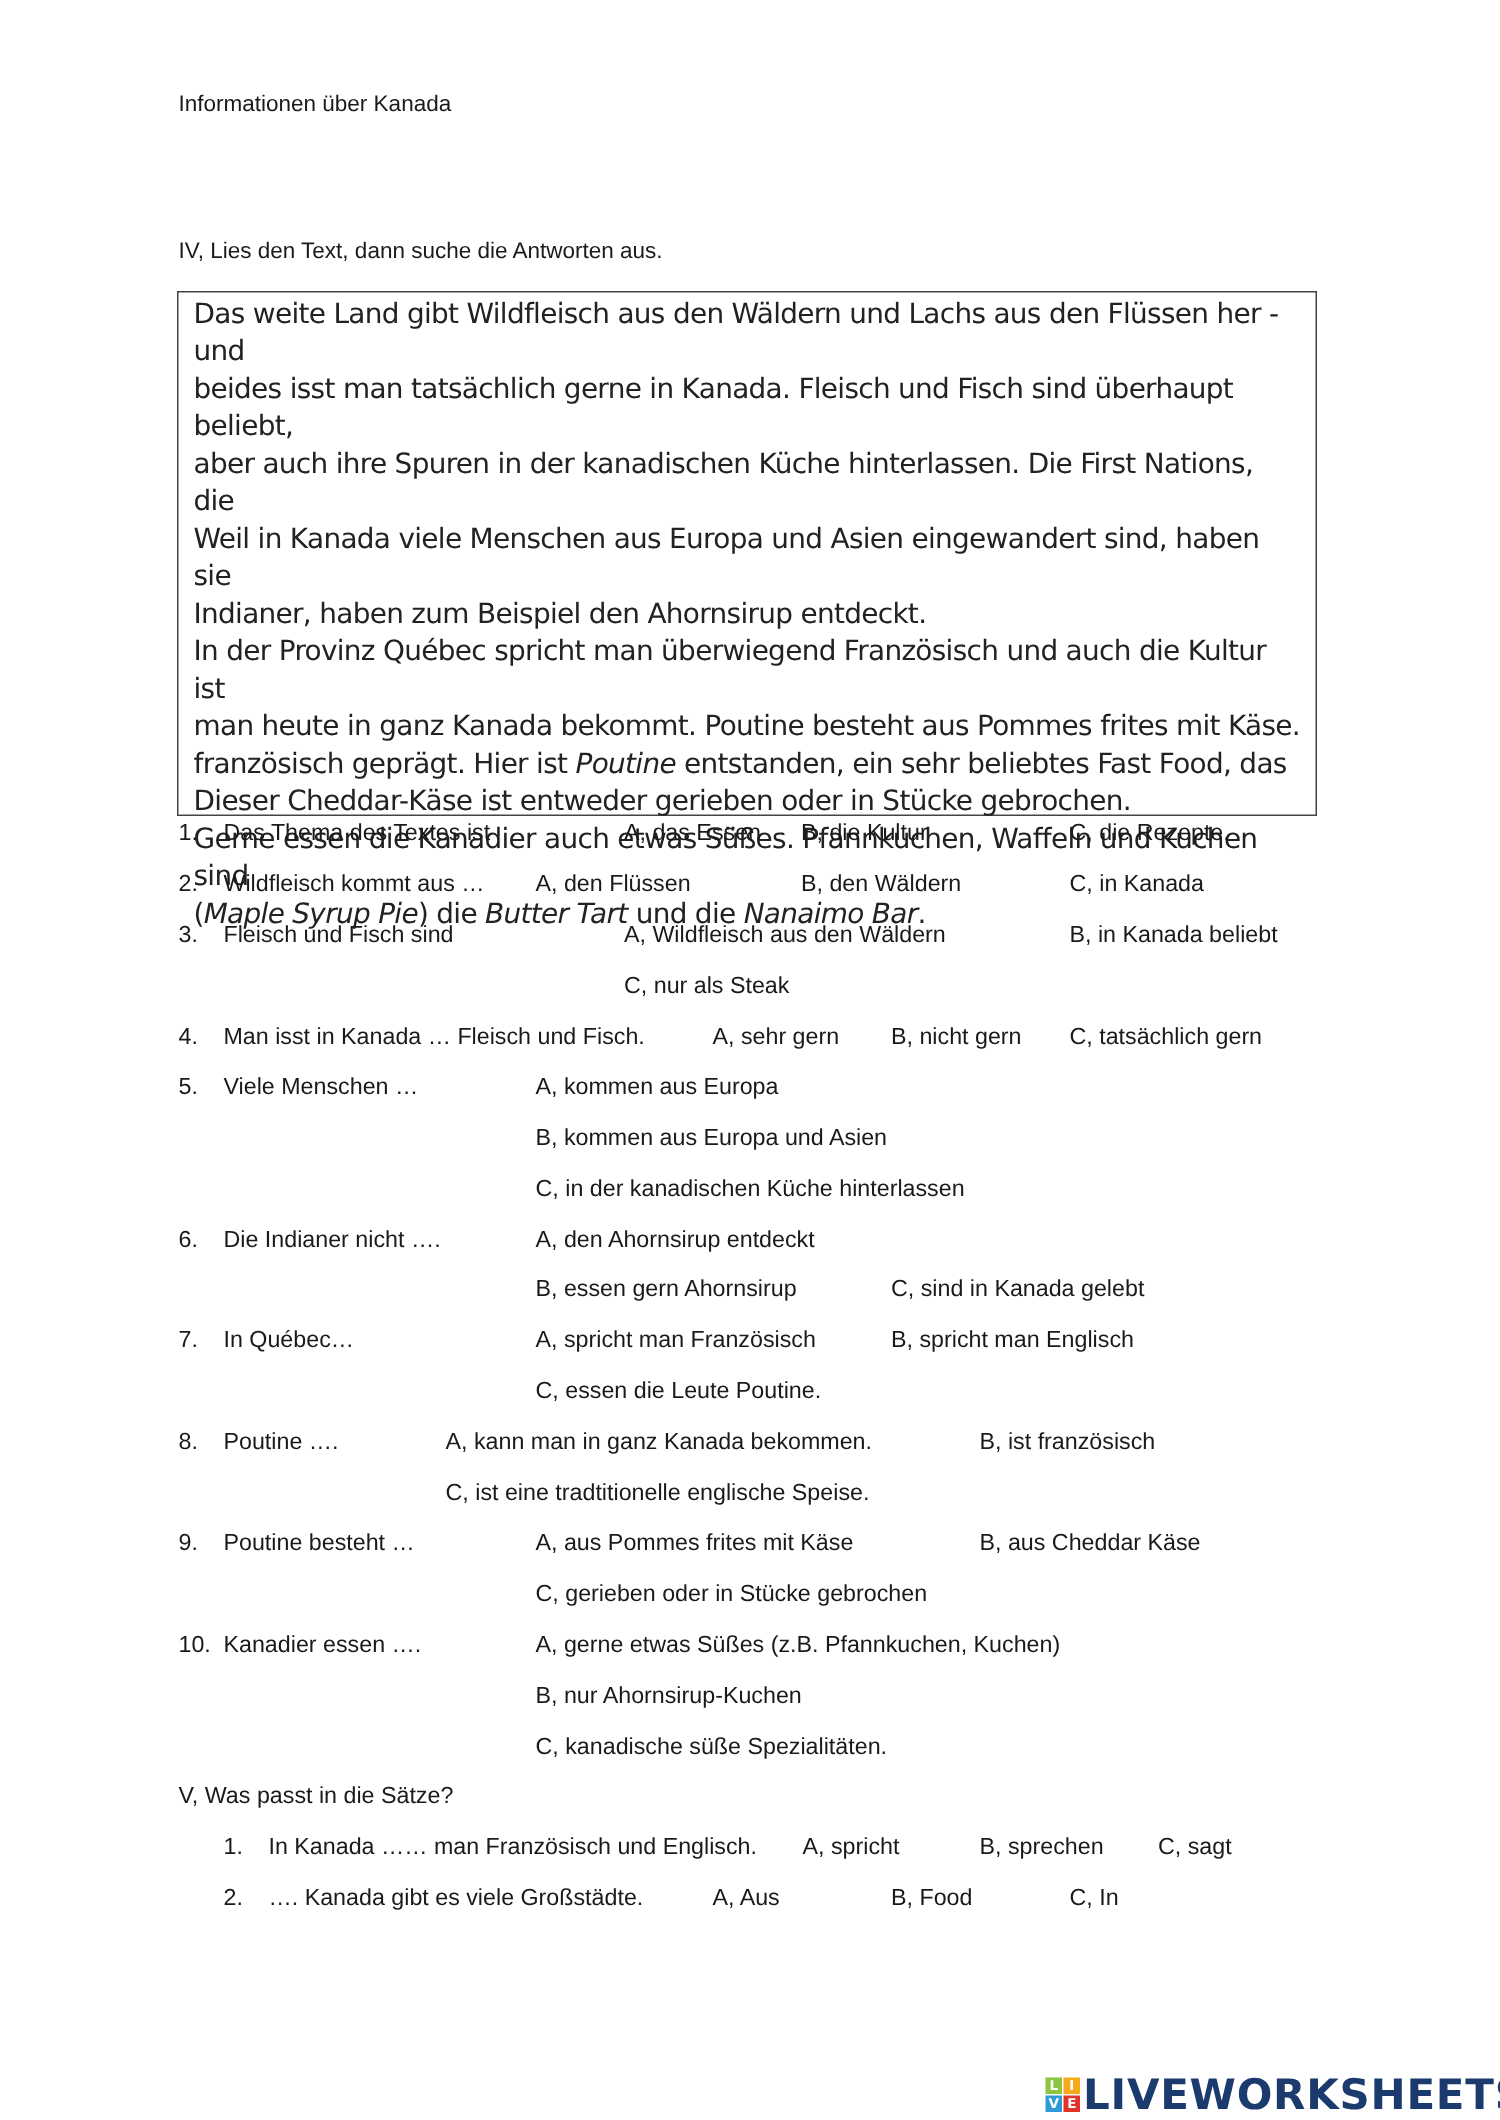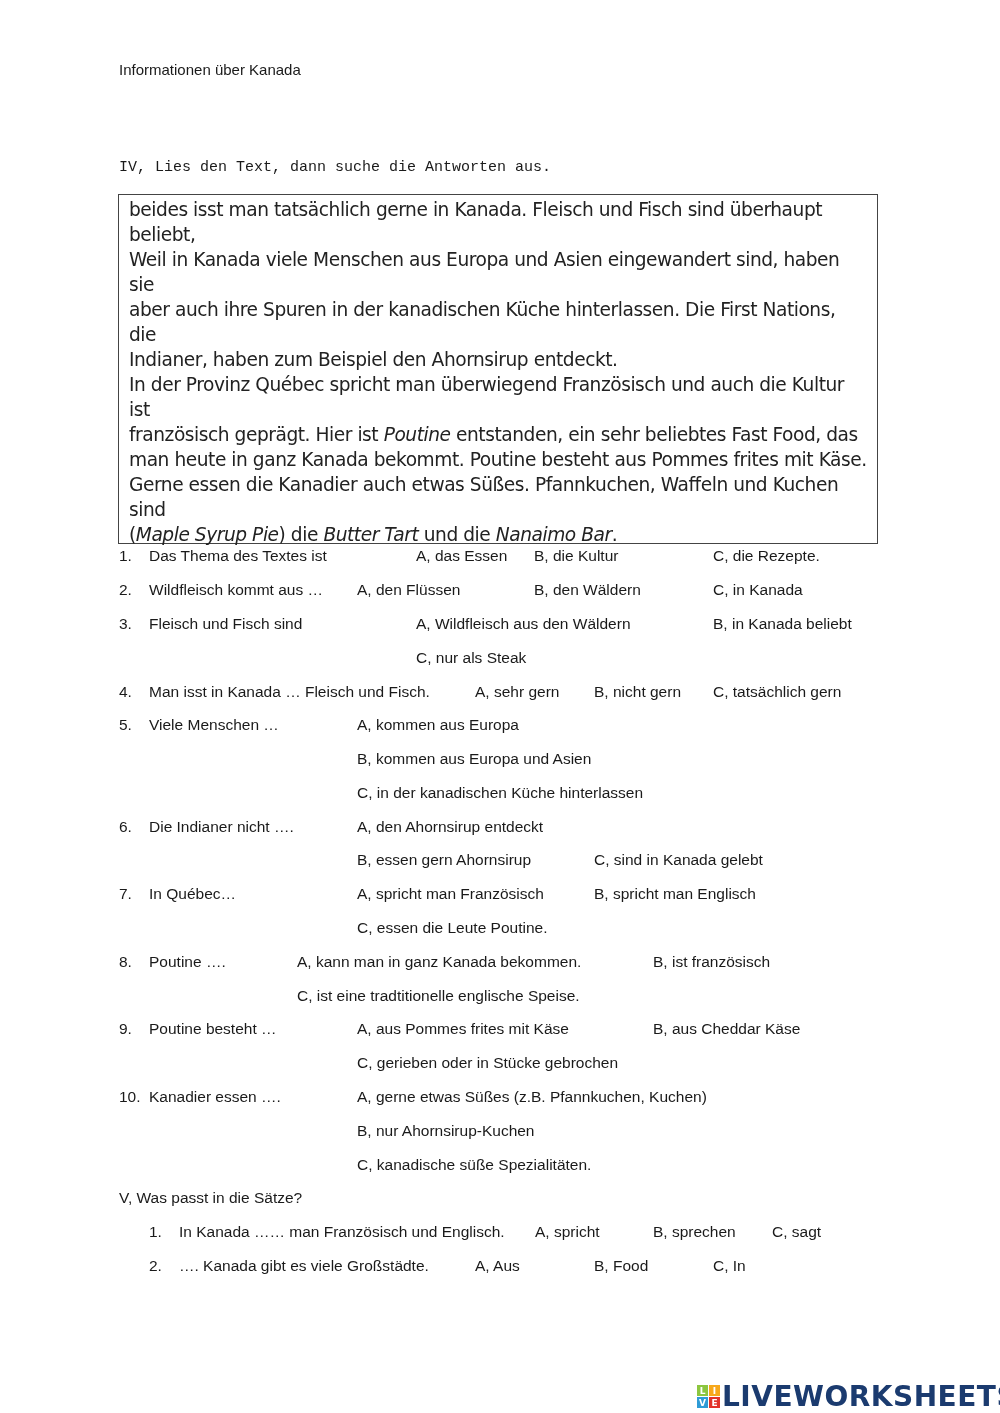--- a/index.html
+++ b/index.html
@@ -1,47 +1,49 @@
 <!DOCTYPE html>
 <html><head>
 <meta charset="utf-8">
 <style>
   html, body { margin:0; padding:0; background:#ffffff; }
   body { width:1000px; height:1413px; position:relative; overflow:hidden;
          font-family:"Liberation Sans", sans-serif; color:#1a1a1a; }
   .abs { position:absolute; white-space:nowrap; }
   .small { font-size:15px; }
   .title { left:119px; top:61px; }
-  .instr { left:119px; top:159px;font-family:Liberation Mono, monospace; }
+  .instr { left:119px; top:159px; }
   .textbox { position:absolute; left:118px; top:194px; width:760px; height:350px;
              border:1px solid #444; box-sizing:border-box; padding:2px 10px; }
   .textbox p { margin:0; font-size:18.6px; line-height:25px; color:#222;
                font-family:"DejaVu Sans", sans-serif; letter-spacing:-0.45px; word-spacing:0px; }
   .q { font-size:15.5px; }
   .logo { position:absolute; left:697px; top:1380px; display:flex; align-items:center; }
   .logo-grid { display:grid; grid-template-columns:11px 11px; grid-template-rows:11px 11px; gap:1px; margin-right:2px; }
   .logo-grid span { display:flex; align-items:center; justify-content:center; color:#fff;
                     font-size:9px; font-weight:bold; font-family:"DejaVu Sans", sans-serif; }
   .logo-text { color:#1b3b6f; font-weight:bold; font-size:28px; letter-spacing:0.5px;
                font-family:"DejaVu Sans", sans-serif; }
 </style>
 </head>
 <body>
 
 <div class="abs small title">Informationen über Kanada</div>
 <div class="abs small instr">IV, Lies den Text, dann suche die Antworten aus.</div>
 
 <div class="textbox">
+  <p>Das weite Land gibt Wildfleisch aus den Wäldern und Lachs aus den Flüssen her - und</p>
   <p>beides isst man tatsächlich gerne in Kanada. Fleisch und Fisch sind überhaupt beliebt,</p>
+  <p>aber auch ihre Spuren in der kanadischen Küche hinterlassen. Die First Nations, die</p>
   <p>Weil in Kanada viele Menschen aus Europa und Asien eingewandert sind, haben sie</p>
-  <p>aber auch ihre Spuren in der kanadischen Küche hinterlassen. Die First Nations, die</p>
   <p>Indianer, haben zum Beispiel den Ahornsirup entdeckt.</p>
   <p>In der Provinz Québec spricht man überwiegend Französisch und auch die Kultur ist</p>
+  <p>man heute in ganz Kanada bekommt. Poutine besteht aus Pommes frites mit Käse.</p>
   <p><span>französisch geprägt. Hier ist </span><i>Poutine</i><span> entstanden, ein sehr beliebtes Fast Food, das</span></p>
-  <p>man heute in ganz Kanada bekommt. Poutine besteht aus Pommes frites mit Käse.</p>
+  <p>Dieser Cheddar-Käse ist entweder gerieben oder in Stücke gebrochen.</p>
   <p>Gerne essen die Kanadier auch etwas Süßes. Pfannkuchen, Waffeln und Kuchen sind</p>
   <p><span>(</span><i>Maple Syrup Pie</i><span>) die </span><i>Butter Tart</i><span> und die </span><i>Nanaimo Bar</i><span>.</span></p>
 </div>
 
 <div class="abs q" style="left:119px;top:547px">1.</div>
 <div class="abs q" style="left:149px;top:547px">Das Thema des Textes ist</div>
 <div class="abs q" style="left:416px;top:547px">A, das Essen</div>
 <div class="abs q" style="left:534px;top:547px">B, die Kultur</div>
 <div class="abs q" style="left:713px;top:547px">C, die Rezepte.</div>
 

